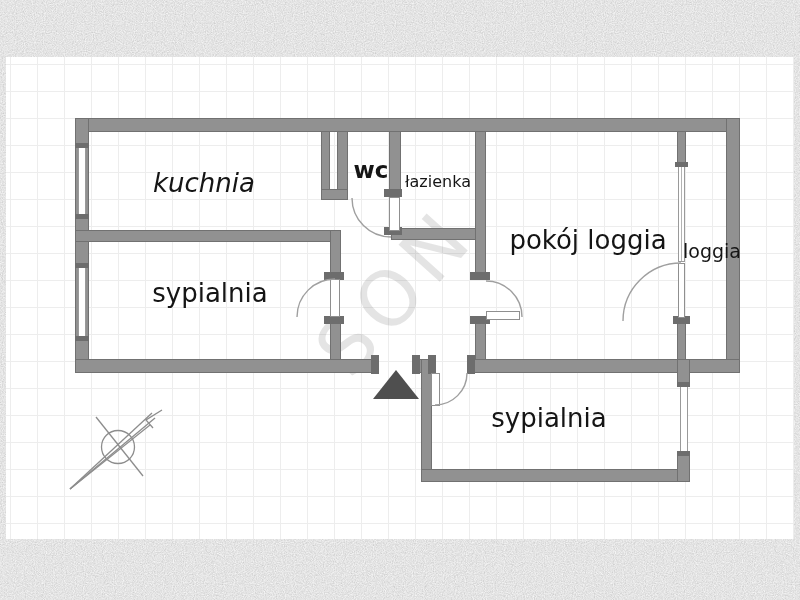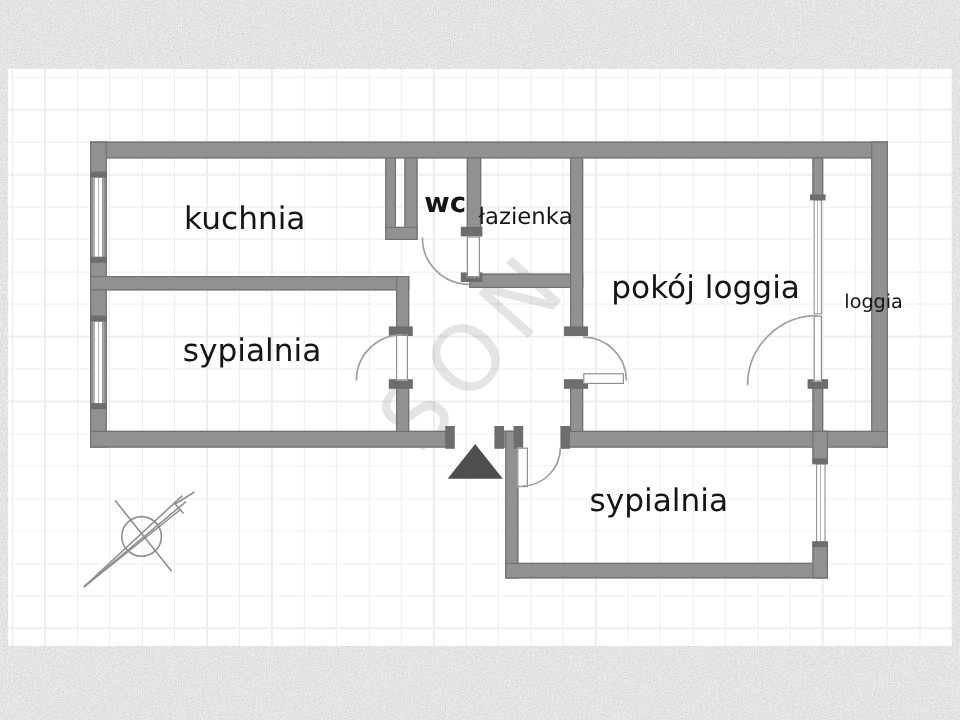--- a/index.html
+++ b/index.html
@@ -15,21 +15,21 @@
   .cap{position:absolute;background:#6d6d6d;}
   .window{position:absolute;background:
           linear-gradient(to right,transparent 0 44%,#b3b3b3 44% 58%,transparent 58%),#ffffff;
           border:1px solid #9a9a9a;box-sizing:border-box;}
   .leaf{position:absolute;background:#ffffff;border:1px solid #8f8f8f;box-sizing:border-box;}
   .overlay{position:absolute;left:0;top:0;width:800px;height:600px;pointer-events:none;}
   .label{position:absolute;transform:translate(-50%,-50%);color:#151515;white-space:nowrap;}
   .title{position:absolute;transform:translate(-50%,-50%);color:#0d0d0d;font-size:22px;white-space:nowrap;}
   .watermark{position:absolute;left:395px;top:292px;transform:translate(-50%,-50%) rotate(-48deg);
              font-size:76px;letter-spacing:9px;color:rgba(90,90,90,0.16);font-weight:400;white-space:nowrap;}
-  .f26{font-size:26px;} .f22{font-size:23px;font-weight:700;} .f20{font-size:19px;} .f19{font-size:16px;margin-left:16px;}
+  .f26{font-size:26px;} .f22{font-size:23px;font-weight:700;} .f20{font-size:16px;} .f19{font-size:19px;}
 </style>
 </head>
 <body>
 
 <div class="screen">
 
   <div class="grid"></div>
 
   <svg class="noise">
     <defs>
@@ -118,21 +118,21 @@
     <g fill="none" stroke="#8d8d8d" stroke-width="1.3">
       <circle cx="118" cy="447" r="16.5"></circle>
       <line x1="70" y1="489" x2="155" y2="418"></line>
       <line x1="70" y1="489" x2="152" y2="413"></line>
       <line x1="70" y1="489" x2="150" y2="425"></line>
       <path d="M162,410 L146,420 L153,428"></path>
       <line x1="96" y1="417" x2="143" y2="476"></line>
     </g>
   </svg>
 
-  <div class="label f26" style="left:204px;top:183px;">kuchnia</div>
+  <div class="label f26" style="left:204px;top:183px;font-style:italic;">kuchnia</div>
   <div class="label f22" style="left:371px;top:170px;">wc</div>
   <div class="label f20" style="left:438px;top:181px;">łazienka</div>
   <div class="label f26" style="left:588px;top:240px;">pokój loggia</div>
   <div class="label f19" style="left:712px;top:251px;">loggia</div>
   <div class="label f26" style="left:210px;top:293px;">sypialnia</div>
   <div class="label f26" style="left:549px;top:418px;">sypialnia</div>
 
 </div>
 
 </body></html>

